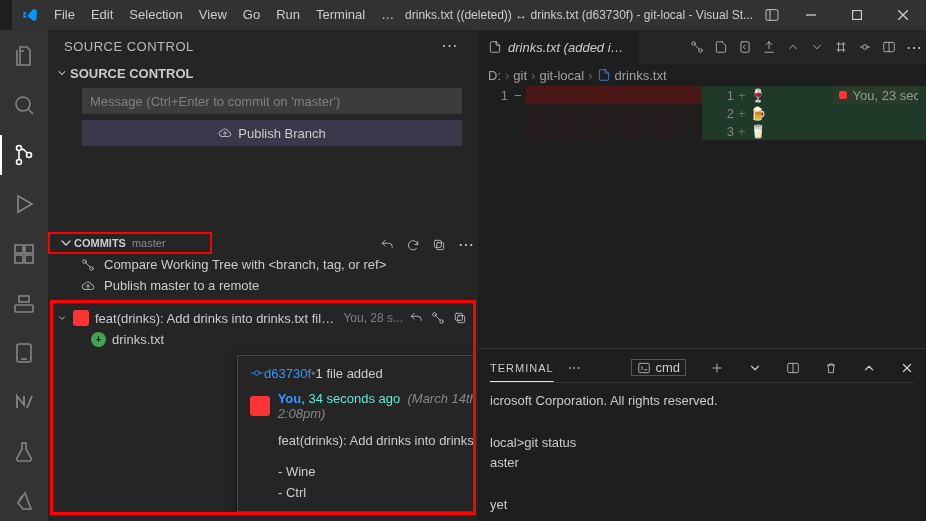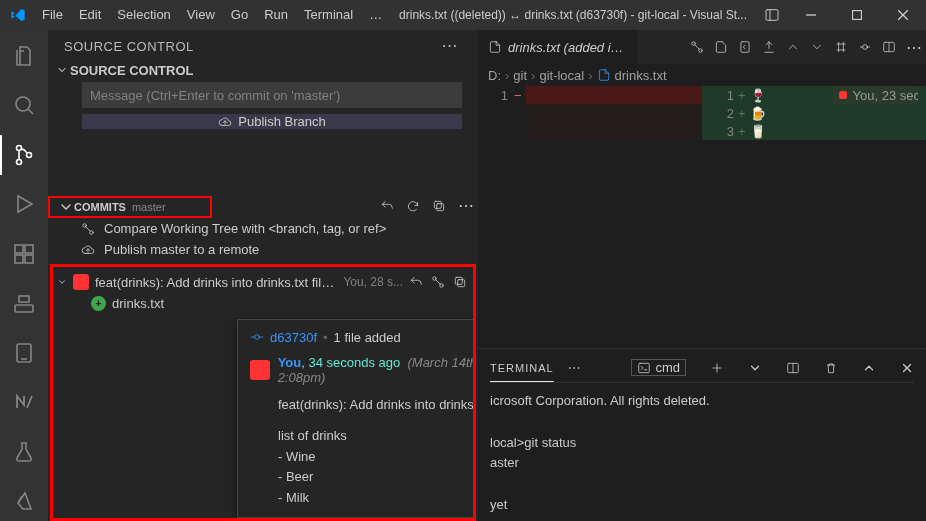--- a/index.html
+++ b/index.html
@@ -1,18 +1,18 @@
 <!DOCTYPE html>
 <html><head>
 <meta charset="utf-8">
 <style>
 * { margin: 0; padding: 0; box-sizing: border-box; font-family: 'Segoe UI', sans-serif; font-size: 13px; }
 body { background: #1e1e1e; color: #cccccc; width: 926px; height: 521px; overflow: hidden; position: relative; }
 
-.titlebar { height: 30px; background: #323233; display: flex; align-items: center; }
+.titlebar { height: 30px; background: #323233; display: flex; align-items: center; margin-left: 12px; }
 .titlebar .menu { display: flex; margin-left: 8px; }
 .titlebar .menu span { padding: 0 8px; color: #cccccc; cursor: default; line-height: 30px; }
 .titlebar .title { flex: 1; text-align: center; white-space: nowrap; overflow: hidden; text-overflow: ellipsis; font-size: 12px; }
 .titlebar .controls { display: flex; }
 .titlebar .controls span { width: 46px; height: 30px; display: flex; align-items: center; justify-content: center; }
 .win-icon { width: 10px; height: 10px; stroke: #ccc; fill: none; stroke-width: 1.3; }
 .vscode-logo { width: 16px; height: 16px; margin-left: 10px; }
 .titlebar .layout-icon { display: flex; align-items: center; padding:0 8px;}
 
 .container { display: flex; height: 491px; }
@@ -45,21 +45,21 @@
 .commit-row { display: flex; align-items: center; height: 22px; gap: 6px; }
 .commit-row .chev { width: 10px; }
 .avatar-sm { width: 16px; height: 16px; background: #ff3333; border-radius: 3px; display:inline-block;}
 .commit-row .msg { flex: 1; white-space: nowrap; overflow: hidden; text-overflow: ellipsis; font-size: 13px;}
 .commit-row .meta { color: #808080; font-size: 12px; }
 .commit-icons { display:flex; gap:8px; align-items:center; padding-right:2px;}
 .file-row { display: flex; align-items: center; gap: 6px; padding-left: 34px; height: 20px;}
 .added-badge { width: 15px; height: 15px; border-radius: 50%; background: #3fa64e; color: #1e1e1e; display:flex; align-items:center; justify-content:center; font-size:10px; font-weight:bold;}
 
 .hover-card { margin: 6px 0 0 180px; background: #252526; border: 1px solid #454545; box-shadow: 0 2px 8px rgba(0,0,0,0.5); padding: 10px 12px 8px 12px; width: 335px;}
-.hover-card .hdr { display:flex; align-items:flex-start; gap:6px; font-size:12px; margin-bottom:10px;}
+.hover-card .hdr { display:flex; align-items:flex-start; font-size:12px; margin-bottom:10px;}
 .hover-card .sha { color: #3794ff; }
 .hover-card .sep { color: #666; }
 .hover-card .line2 { display:flex; align-items:center; gap:8px; margin-bottom:10px;}
 .hover-card .avatar-md { width:20px; height:20px; background:#ff3333; border-radius:3px;}
 .hover-card .you { color: #3794ff; font-weight:600;}
 .hover-card .ago { color: #5eead4; }
 .hover-card .date { color: #888; font-style: italic; }
 .hover-card .body { font-size: 13px; margin: 0 0 0 28px; line-height: 1.6;}
 
 .editor { flex: 1; background: #1e1e1e; display: flex; flex-direction: column; position: relative;}
@@ -219,21 +219,21 @@
   <div class="publish-btn">
     <svg class="icon-svg icon-sm" viewBox="0 0 24 24">
           <path d="M7 18a5 5 0 010-10 6 6 0 0111 2 4 4 0 010 8H7zm5-2v-6m-3 3l3-3 3 3"></path>
         </svg>
     <span>Publish Branch</span>
   </div>
 
   <div style="height:45px;"></div>
 
   <div>
-    <div style="display:flex; align-items:flex-start;margin-top:35px;">
+    <div style="display:flex; align-items:flex-end;margin-top:35px;">
       <div class="commits-head" style="flex:0 0 164px;">
         <svg class="icon-svg chev" viewBox="0 0 16 16">
               <polyline points="4,6 8,10 12,6"></polyline>
             </svg>
         <span class="title-text">COMMITS</span>
         <span class="branch">master</span>
       </div>
       <div class="spacer" style="flex:1;"></div>
       <div class="head-icons">
         <svg class="icon-svg icon-sm" viewBox="0 0 24 24">
@@ -309,24 +309,22 @@
         </div>
         <div class="line2">
           <span class="avatar-md"></span>
           <span>
             <span class="you">You</span><span class="ago">, 34 seconds ago</span>
             &nbsp;<span class="date">(March 14th, 2022 2:08pm)</span>
           </span>
         </div>
         <div class="body">
           <div style="margin-bottom:10px;">feat(drinks): Add drinks into drinks.txt file</div>
-          <div>list of drinks</div>
           <div>- Wine</div>
-          <div>- Beer</div>
-          <div>- Milk</div>
+          <div>- Ctrl</div>
         </div>
       </div>
     </div>
   </div>
 </div>
 
 <div class="editor">
   <div class="tabs">
     <div class="tab">
       <svg class="icon-svg icon-sm file-icon" viewBox="0 0 24 24">
@@ -453,21 +451,21 @@
             </svg>
         <svg class="icon-svg icon-sm" viewBox="0 0 16 16">
               <polyline points="4,10 8,6 12,10"></polyline>
             </svg>
         <svg class="icon-svg icon-sm" viewBox="0 0 16 16">
               <line x1="4" y1="4" x2="12" y2="12"></line>
               <line x1="12" y1="4" x2="4" y2="12"></line>
             </svg>
       </div>
     </div>
-    <div class="term-body"><span>icrosoft Corporation. All rights deleted.</span>
+    <div class="term-body"><span>icrosoft Corporation. All rights reserved.</span>
 <span></span>
 <span>local&gt;git status</span>
 <span>aster</span>
 <span></span>
 <span>yet</span>
 <span></span>
 </div>
   </div>
 </div>
 

